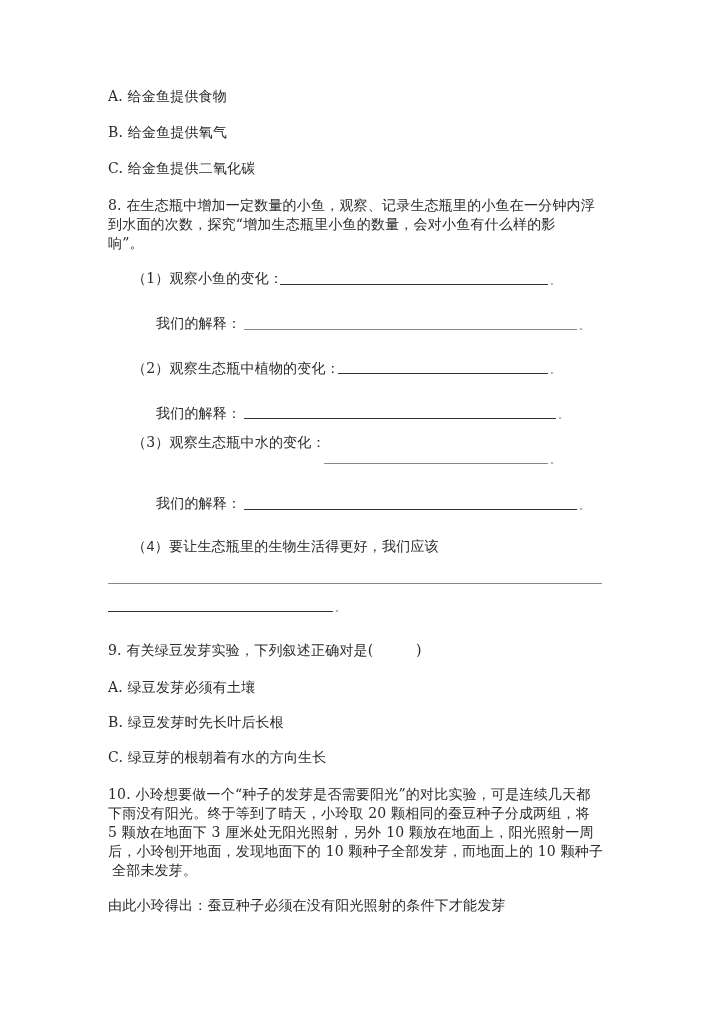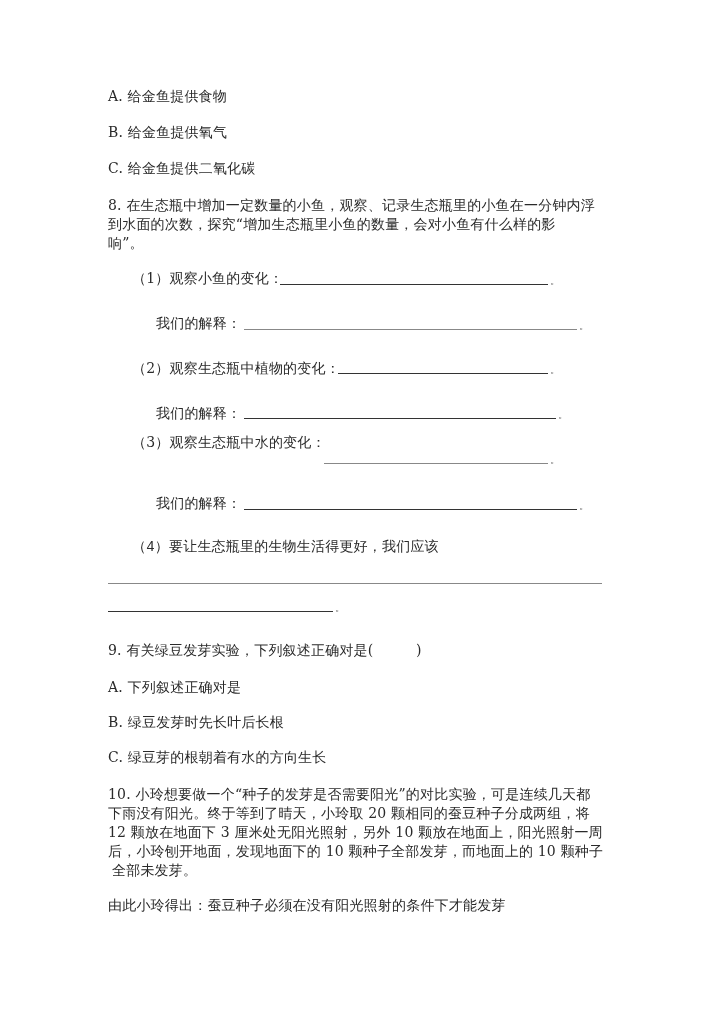--- a/index.html
+++ b/index.html
@@ -47,22 +47,22 @@
 <div class="t" style="left:156px;top:493px;">我们的解释：</div>
 <div class="line" style="left:244px;top:509px;width:333px;border-top-width:1.6px;"></div>
 <div class="dot" style="left:579px;top:501px;">。</div>
 
 <div class="t" style="left:132px;top:537px;font-family:Liberation Mono, monospace;">（4）要让生态瓶里的生物生活得更好，我们应该</div>
 <div class="line light" style="left:108px;top:583px;width:494px;"></div>
 <div class="line" style="left:108px;top:611px;width:225px;border-top-width:1.6px;"></div>
 <div class="dot" style="left:335px;top:603px;">。</div>
 
 <div class="t" style="left:108px;top:640px;">9. 有关绿豆发芽实验，下列叙述正确对是(　　　)</div>
-<div class="t" style="left:108px;top:677px;">A. 下列叙述正确对是</div>
+<div class="t" style="left:108px;top:677px;">A. 绿豆发芽必须有土壤</div>
 <div class="t" style="left:108px;top:712px;">B. 绿豆发芽时先长叶后长根</div>
 <div class="t" style="left:108px;top:747px;">C. 绿豆芽的根朝着有水的方向生长</div>
 
 <div class="t" style="left:108px;top:784px;">10. 小玲想要做一个“种子的发芽是否需要阳光”的对比实验，可是连续几天都</div>
 <div class="t" style="left:108px;top:803px;">下雨没有阳光。终于等到了晴天，小玲取 20 颗相同的蚕豆种子分成两组，将</div>
-<div class="t" style="left:108px;top:822px;">12 颗放在地面下 3 厘米处无阳光照射，另外 10 颗放在地面上，阳光照射一周</div>
+<div class="t" style="left:108px;top:822px;">5 颗放在地面下 3 厘米处无阳光照射，另外 10 颗放在地面上，阳光照射一周</div>
 <div class="t" style="left:108px;top:841px;">后，小玲刨开地面，发现地面下的 10 颗种子全部发芽，而地面上的 10 颗种子</div>
 <div class="t" style="left:112px;top:860px;">全部未发芽。</div>
 <div class="t" style="left:108px;top:895px;text-align:right;">由此小玲得出：蚕豆种子必须在没有阳光照射的条件下才能发芽</div>
 
 </body></html>

